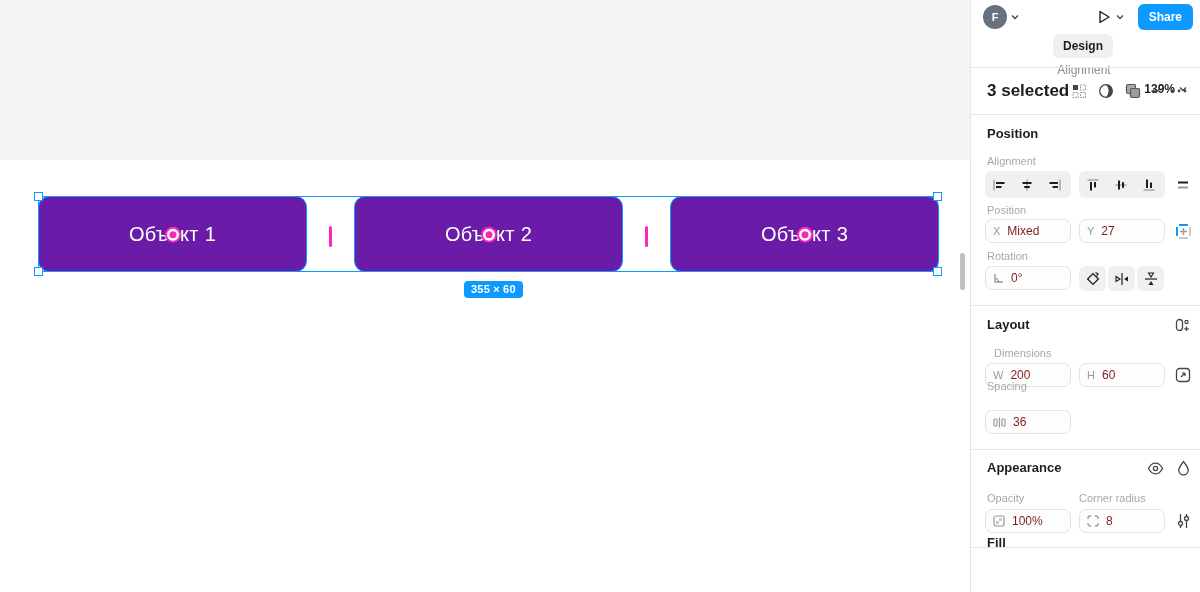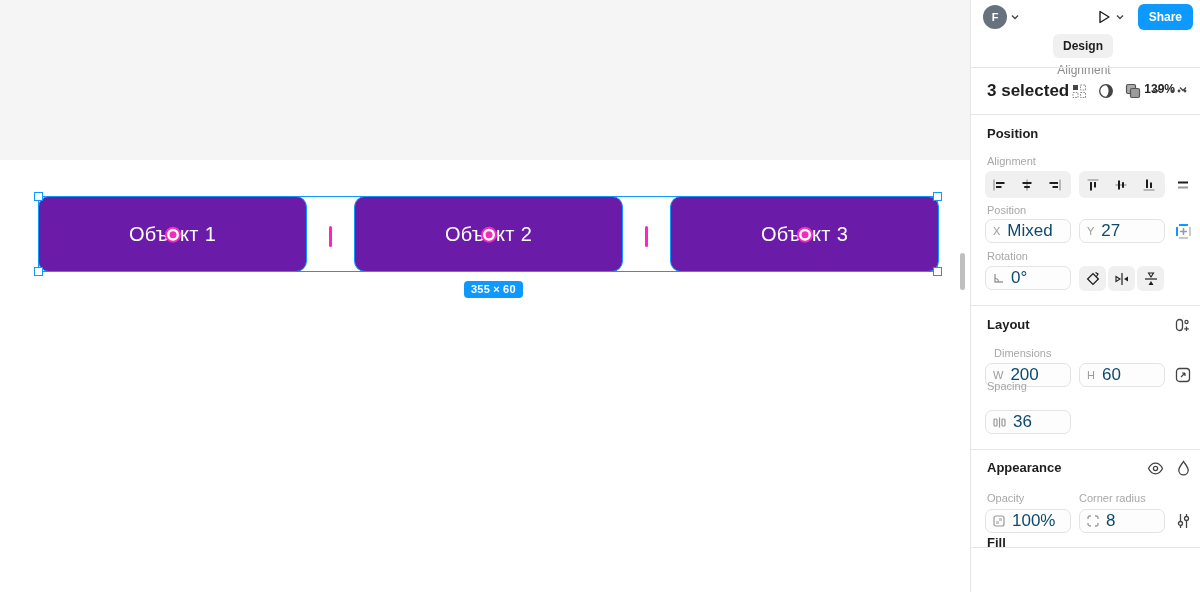--- a/index.html
+++ b/index.html
@@ -57,21 +57,21 @@
 
   .btn-group { position:absolute; height:27px; background:#f0f0f0; border-radius:6px; display:flex; align-items:center; }
   .icon-btn { width:28px; height:27px; display:flex; align-items:center; justify-content:center; cursor:pointer; }
   .icon-sq { position:absolute; width:27px; height:25px; background:#f0f0f0; border-radius:6px; display:flex;
              align-items:center; justify-content:center; cursor:pointer; }
   .icon-plain { position:absolute; display:flex; align-items:center; justify-content:center; cursor:pointer; }
 
   .field { position:absolute; height:24px; width:86px; background:#fdfdfd; border:1px solid #e3e3e3; border-radius:7px;
            display:flex; align-items:center; padding:0 7px; gap:7px; cursor:text; }
   .field .pfx { font-size:11px; color:#9b9b9b; }
-  .field .val { font-size:17px; color:#0c4a6e; }
+  .field .val { font-size:12px; color:#7f1d1d; }
   .f-left { left:14px; } .f-right { left:108px; }
 
   svg { display:block; }
 </style>
 </head>
 <body>
 
 <div class="stage">
 
   <div class="canvas">

